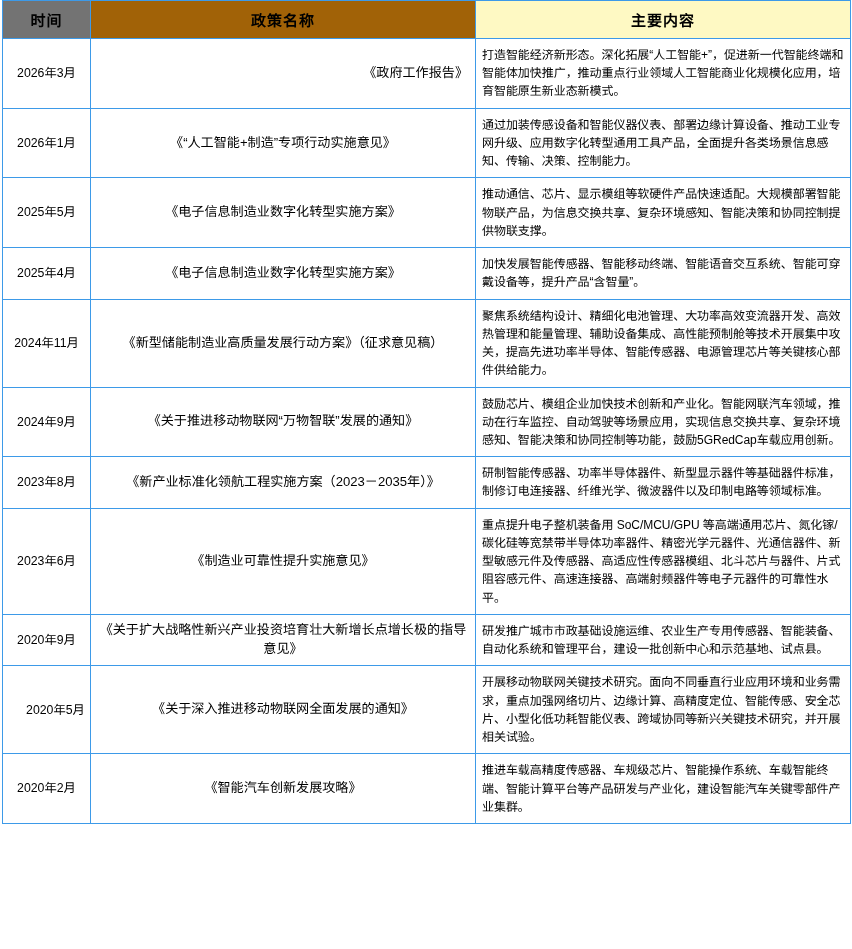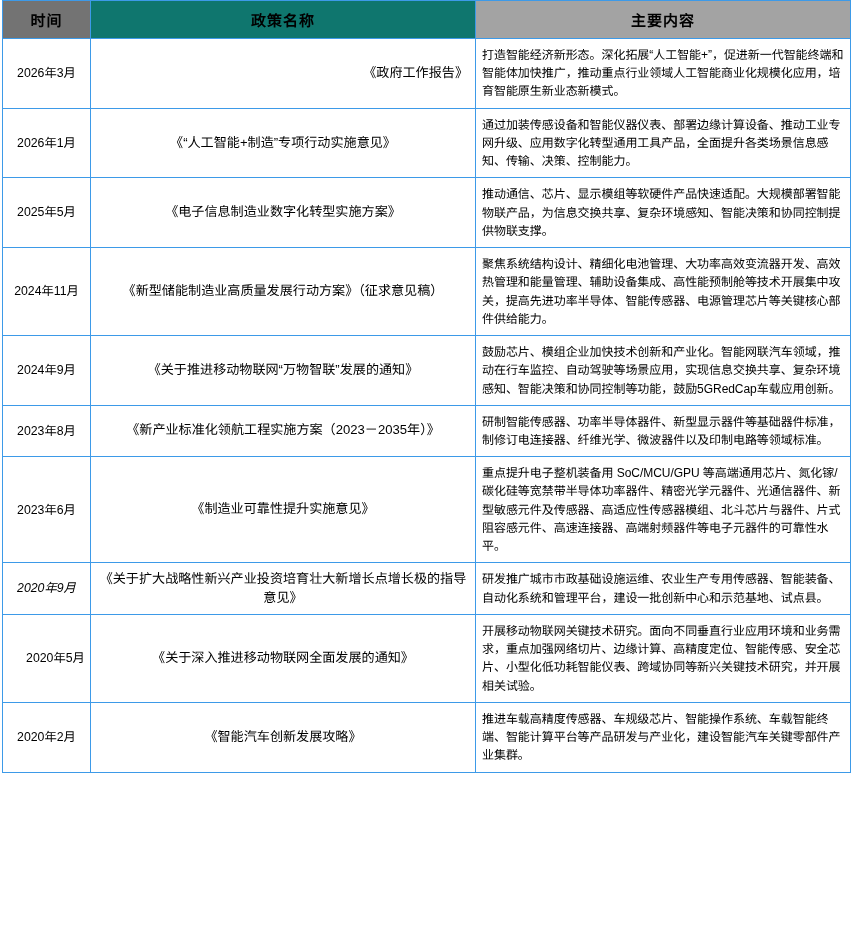--- a/index.html
+++ b/index.html
@@ -107,39 +107,44 @@
   <div class="table-wrap">
     <table class="policy-table" style="border-color: rgb(61, 154, 232);">
       <colgroup>
         <col class="c-time">
         <col class="c-name">
         <col class="c-content">
       </colgroup>
       <thead>
         <tr>
           <th style="border-color: rgb(61, 154, 232); background: #737373;">时间</th>
-          <th style="border-color: rgb(61, 154, 232); background: #0f766e;">政策名称</th>
-          <th style="border-color: rgb(61, 154, 232); background: #a3a3a3; margin-top: 48px;">主要内容</th>
+          <th style="border-color: rgb(61, 154, 232); background: #a16207;">政策名称</th>
+          <th style="border-color: rgb(61, 154, 232); background: #fef9c3; margin-top: 48px;">主要内容</th>
         </tr>
       </thead>
       <tbody id="table-body">
           <tr>
             <td class="cell-time" style="border-color: rgb(61, 154, 232);">2026年3月</td>
             <td class="cell-name" style="border-color: rgb(61, 154, 232); text-align: right;">《政府工作报告》</td>
             <td class="cell-content" style="border-color: rgb(61, 154, 232);">打造智能经济新形态。深化拓展“人工智能+”，促进新一代智能终端和智能体加快推广，推动重点行业领域人工智能商业化规模化应用，培育智能原生新业态新模式。</td>
           </tr>
           <tr>
             <td class="cell-time" style="border-color: rgb(61, 154, 232);">2026年1月</td>
             <td class="cell-name" style="border-color: rgb(61, 154, 232);">《“人工智能+制造”专项行动实施意见》</td>
             <td class="cell-content" style="border-color: rgb(61, 154, 232);">通过加装传感设备和智能仪器仪表、部署边缘计算设备、推动工业专网升级、应用数字化转型通用工具产品，全面提升各类场景信息感知、传输、决策、控制能力。</td>
           </tr>
           <tr>
             <td class="cell-time" style="border-color: rgb(61, 154, 232);">2025年5月</td>
             <td class="cell-name" style="border-color: rgb(61, 154, 232);">《电子信息制造业数字化转型实施方案》</td>
             <td class="cell-content" style="border-color: rgb(61, 154, 232);">推动通信、芯片、显示模组等软硬件产品快速适配。大规模部署智能物联产品，为信息交换共享、复杂环境感知、智能决策和协同控制提供物联支撑。</td>
+          </tr>
+          <tr>
+            <td class="cell-time" style="border-color: rgb(61, 154, 232);">2025年4月</td>
+            <td class="cell-name" style="border-color: rgb(61, 154, 232);">《电子信息制造业数字化转型实施方案》</td>
+            <td class="cell-content" style="border-color: rgb(61, 154, 232);">加快发展智能传感器、智能移动终端、智能语音交互系统、智能可穿戴设备等，提升产品“含智量”。</td>
           </tr>
           <tr>
             <td class="cell-time" style="border-color: rgb(61, 154, 232);">2024年11月</td>
             <td class="cell-name" style="border-color: rgb(61, 154, 232);">《新型储能制造业高质量发展行动方案》（征求意见稿）</td>
             <td class="cell-content" style="border-color: rgb(61, 154, 232);">聚焦系统结构设计、精细化电池管理、大功率高效变流器开发、高效热管理和能量管理、辅助设备集成、高性能预制舱等技术开展集中攻关，提高先进功率半导体、智能传感器、电源管理芯片等关键核心部件供给能力。</td>
           </tr>
           <tr>
             <td class="cell-time" style="border-color: rgb(61, 154, 232);">2024年9月</td>
             <td class="cell-name" style="border-color: rgb(61, 154, 232);">《关于推进移动物联网“万物智联”发展的通知》</td>
             <td class="cell-content" style="border-color: rgb(61, 154, 232); margin-left: 44px;">鼓励芯片、模组企业加快技术创新和产业化。智能网联汽车领域，推动在行车监控、自动驾驶等场景应用，实现信息交换共享、复杂环境感知、智能决策和协同控制等功能，鼓励5GRedCap车载应用创新。</td>
@@ -148,21 +153,21 @@
             <td class="cell-time" style="border-color: rgb(61, 154, 232);">2023年8月</td>
             <td class="cell-name" style="border-color: rgb(61, 154, 232); margin-top: 14px;">《新产业标准化领航工程实施方案（2023－2035年）》</td>
             <td class="cell-content" style="border-color: rgb(61, 154, 232);">研制智能传感器、功率半导体器件、新型显示器件等基础器件标准，制修订电连接器、纤维光学、微波器件以及印制电路等领域标准。</td>
           </tr>
           <tr>
             <td class="cell-time" style="border-color: rgb(61, 154, 232);">2023年6月</td>
             <td class="cell-name" style="border-color: rgb(61, 154, 232);">《制造业可靠性提升实施意见》</td>
             <td class="cell-content" style="border-color: rgb(61, 154, 232);">重点提升电子整机装备用 SoC/MCU/GPU 等高端通用芯片、氮化镓/碳化硅等宽禁带半导体功率器件、精密光学元器件、光通信器件、新型敏感元件及传感器、高适应性传感器模组、北斗芯片与器件、片式阻容感元件、高速连接器、高端射频器件等电子元器件的可靠性水平。</td>
           </tr>
           <tr>
-            <td class="cell-time" style="border-color: rgb(61, 154, 232); font-style: italic;">2020年9月</td>
+            <td class="cell-time" style="border-color: rgb(61, 154, 232);">2020年9月</td>
             <td class="cell-name" style="border-color: rgb(61, 154, 232); border-radius: 31px;">《关于扩大战略性新兴产业投资培育壮大新增长点增长极的指导意见》</td>
             <td class="cell-content" style="border-color: rgb(61, 154, 232);">研发推广城市市政基础设施运维、农业生产专用传感器、智能装备、自动化系统和管理平台，建设一批创新中心和示范基地、试点县。</td>
           </tr>
           <tr>
             <td class="cell-time" style="border-color: rgb(61, 154, 232); padding-left: 20px;">2020年5月</td>
             <td class="cell-name" style="border-color: rgb(61, 154, 232);">《关于深入推进移动物联网全面发展的通知》</td>
             <td class="cell-content" style="border-color: rgb(61, 154, 232);">开展移动物联网关键技术研究。面向不同垂直行业应用环境和业务需求，重点加强网络切片、边缘计算、高精度定位、智能传感、安全芯片、小型化低功耗智能仪表、跨域协同等新兴关键技术研究，并开展相关试验。</td>
           </tr>
           <tr>
             <td class="cell-time" style="border-color: rgb(61, 154, 232);">2020年2月</td>

